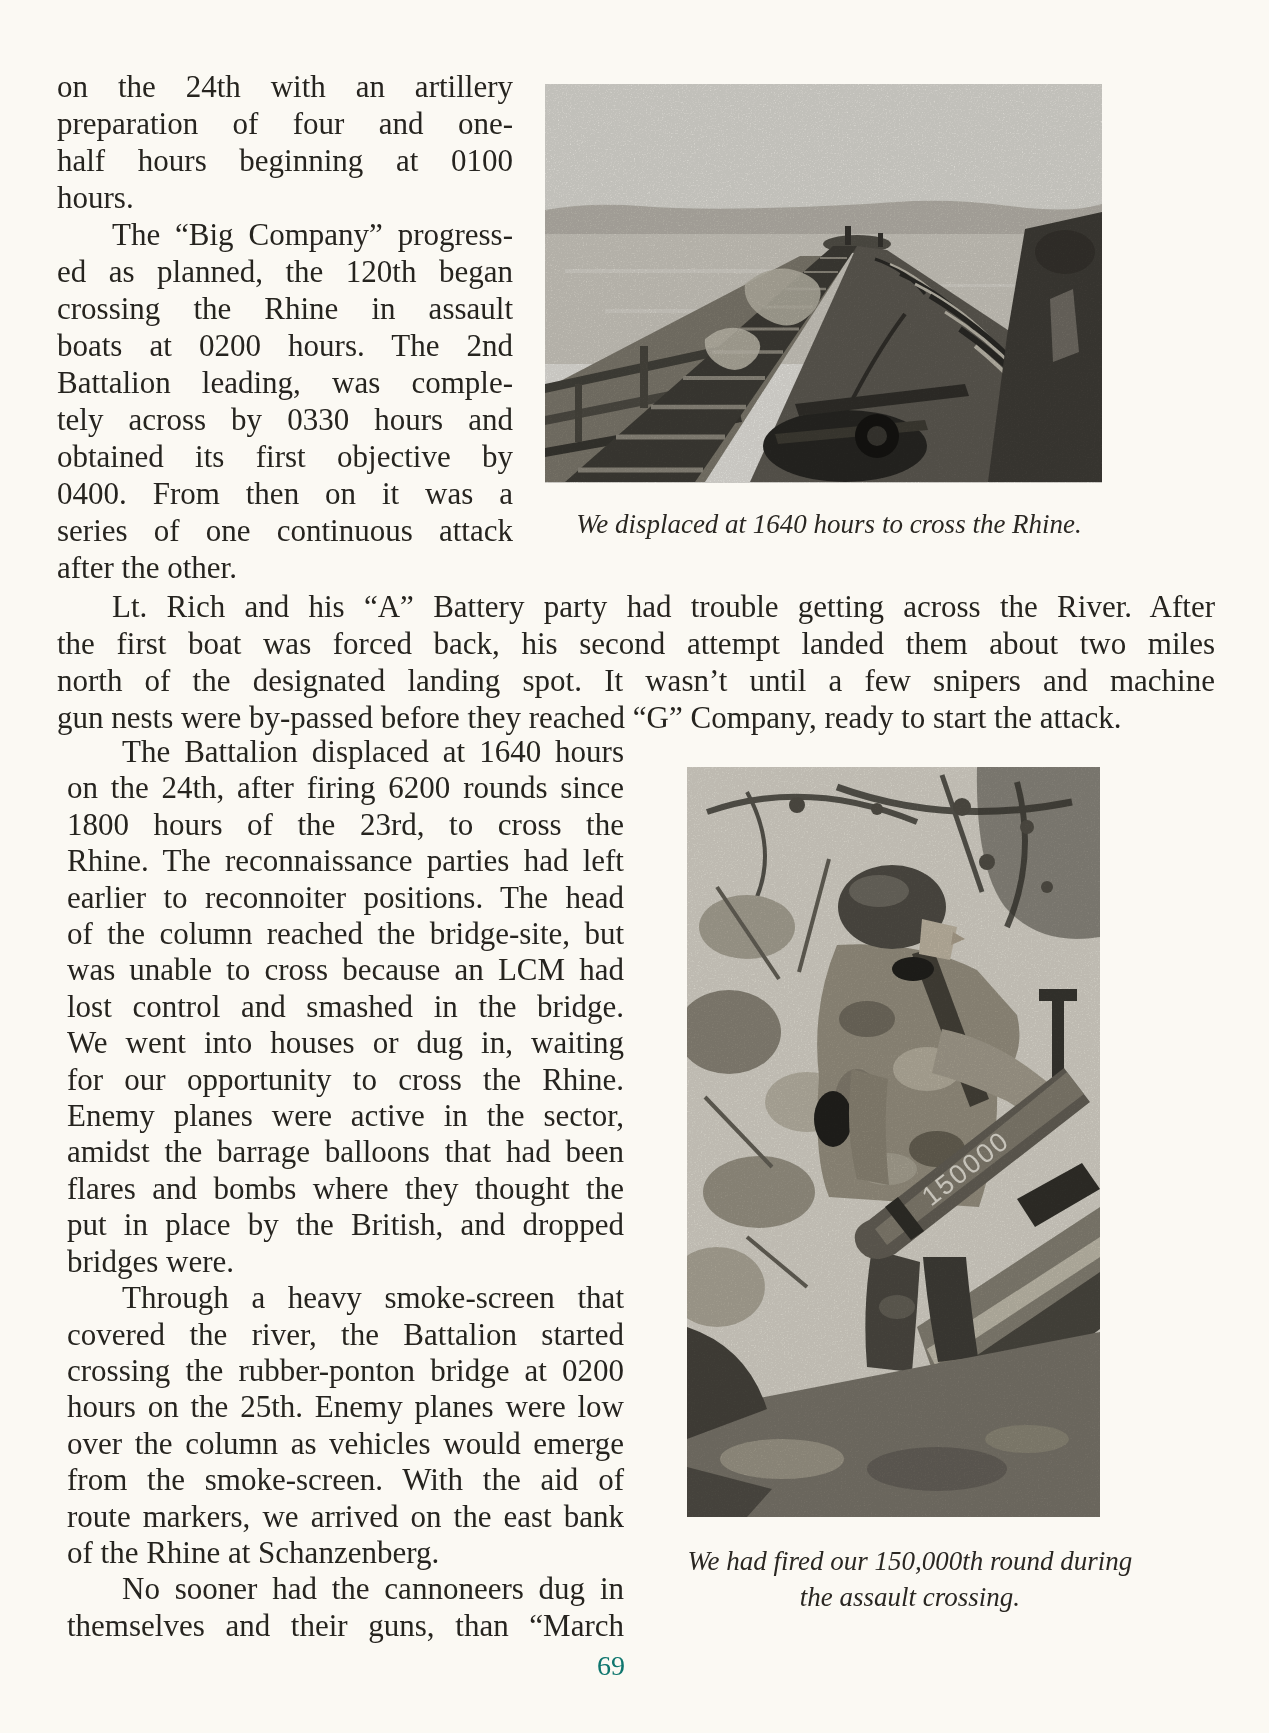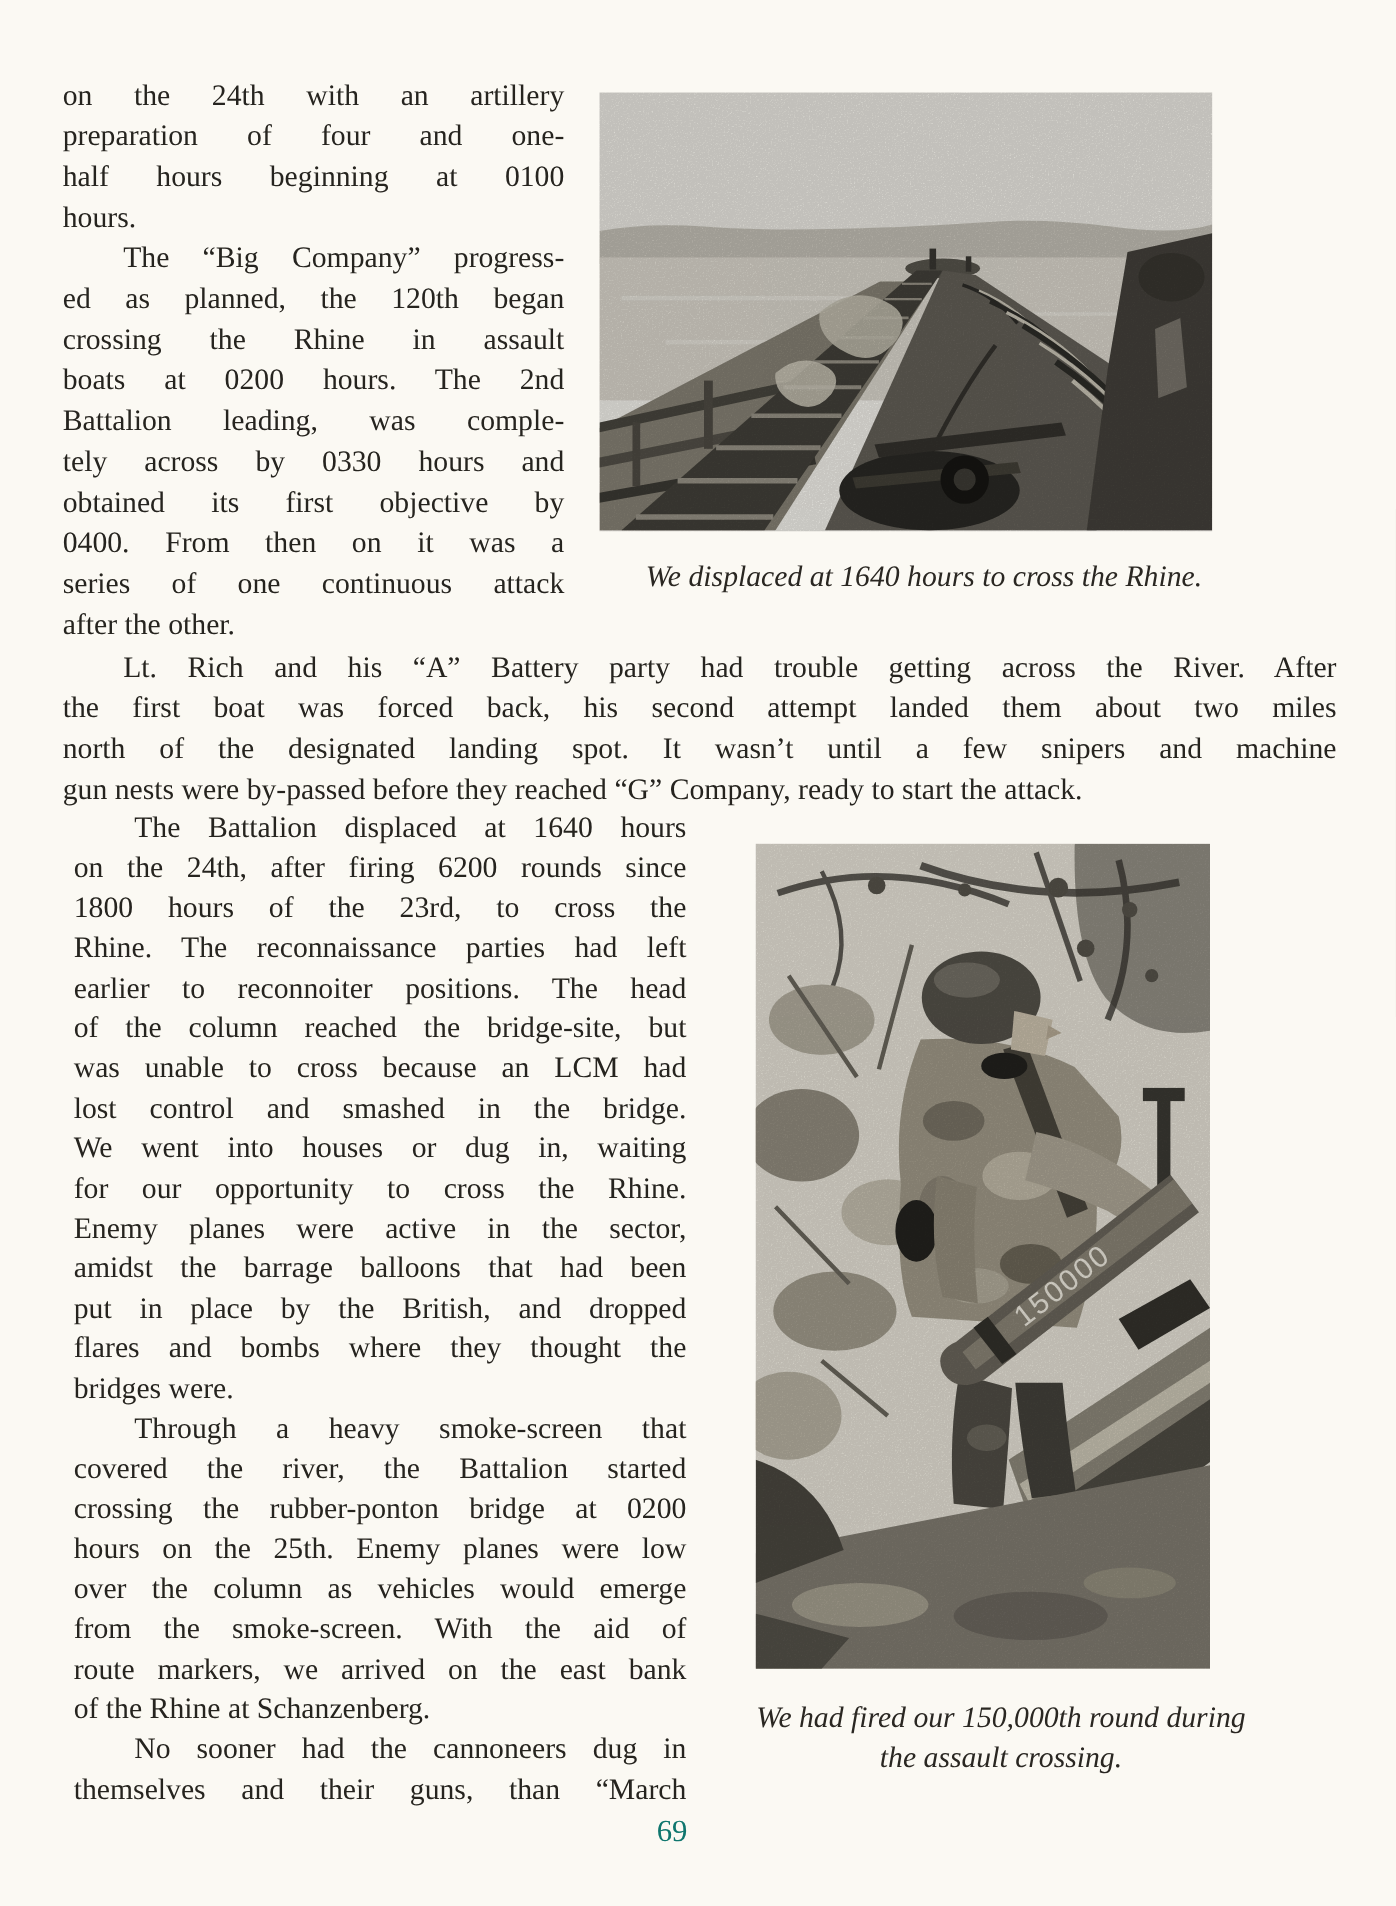--- a/index.html
+++ b/index.html
@@ -5,21 +5,21 @@
   html,body{margin:0;padding:0;background:#e8e6e0;}
   .page{
     position:relative;
     width:1269px;height:1733px;
     margin:0 auto;
     background:#fbf9f3;
     font-family:"Liberation Serif","DejaVu Serif",serif;
     color:#26241f;
     overflow:hidden;
   }
-  .text-block{position:absolute;font-size:27px;}
+  .text-block{position:absolute;font-size:31px;}
   .line{
     text-align:justify;
     text-align-last:justify;
     line-height:37px;
     white-space:normal;
   }
   .compact .line{line-height:36.4px;}
   .line.flush{text-align-last:left;}
   .line.indent{text-indent:55px;}
   .photo{position:absolute;margin:0;padding:0;line-height:0;}
@@ -130,21 +130,21 @@
         <circle cx="332" cy="352" r="10" fill="#3f3d37"></circle>
 
         <polygon points="480,145 557,128 557,398 443,398 462,252" fill="#45423c"></polygon>
         <ellipse cx="520" cy="168" rx="30" ry="22" fill="#3a3731"></ellipse>
         <polygon points="505,215 528,205 534,268 508,278" fill="#8a857a" opacity="0.8"></polygon>
         <rect x="0" y="0" width="557" height="399" filter="url(#grain1)" opacity="0.2"></rect>
       </g>
     </svg>
   </figure>
 
-  <div class="caption" style="left:520px;top:506px;width:640px;">We displaced at 1640 hours to cross the Rhine.</div>
+  <div class="caption" style="left:509px;top:506px;width:640px;">We displaced at 1640 hours to cross the Rhine.</div>
 
   <div class="text-block" style="left:57px;top:588px;width:1158px;font-family:Liberation Serif, serif;">
     <div>
         <div class="line indent">Lt. Rich and his “A” Battery party had trouble getting across the River. After</div>
         <div class="line">the first boat was forced back, his second attempt landed them about two miles</div>
         <div class="line">north of the designated landing spot. It wasn’t until a few snipers and machine</div>
         <div class="line flush">gun nests were by-passed before they reached “G” Company, ready to start the attack.</div>
       </div>
   </div>
 
@@ -155,22 +155,22 @@
         <div class="line">1800 hours of the 23rd, to cross the</div>
         <div class="line">Rhine. The reconnaissance parties had left</div>
         <div class="line">earlier to reconnoiter positions. The head</div>
         <div class="line">of the column reached the bridge-site, but</div>
         <div class="line">was unable to cross because an LCM had</div>
         <div class="line">lost control and smashed in the bridge.</div>
         <div class="line">We went into houses or dug in, waiting</div>
         <div class="line">for our opportunity to cross the Rhine.</div>
         <div class="line">Enemy planes were active in the sector,</div>
         <div class="line">amidst the barrage balloons that had been</div>
+        <div class="line">flares and bombs where they thought the</div>
         <div class="line">put in place by the British, and dropped</div>
-        <div class="line">flares and bombs where they thought the</div>
         <div class="line flush">bridges were.</div>
       </div>
     <div>
         <div class="line indent">Through a heavy smoke-screen that</div>
         <div class="line">covered the river, the Battalion started</div>
         <div class="line">crossing the rubber-ponton bridge at 0200</div>
         <div class="line">hours on the 25th. Enemy planes were low</div>
         <div class="line">over the column as vehicles would emerge</div>
         <div class="line">from the smoke-screen. With the aid of</div>
         <div class="line">route markers, we arrived on the east bank</div>

